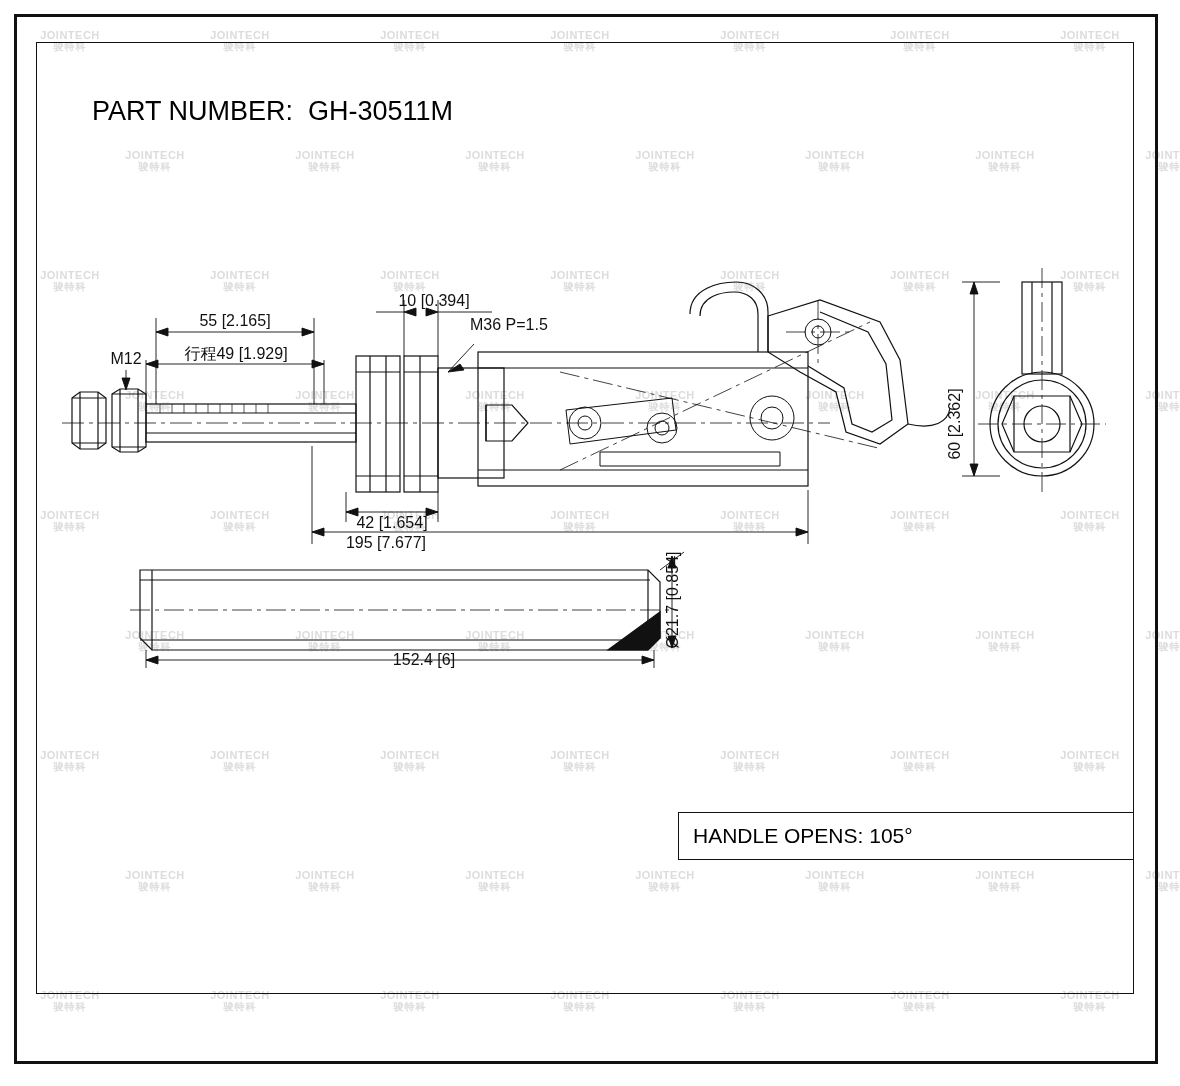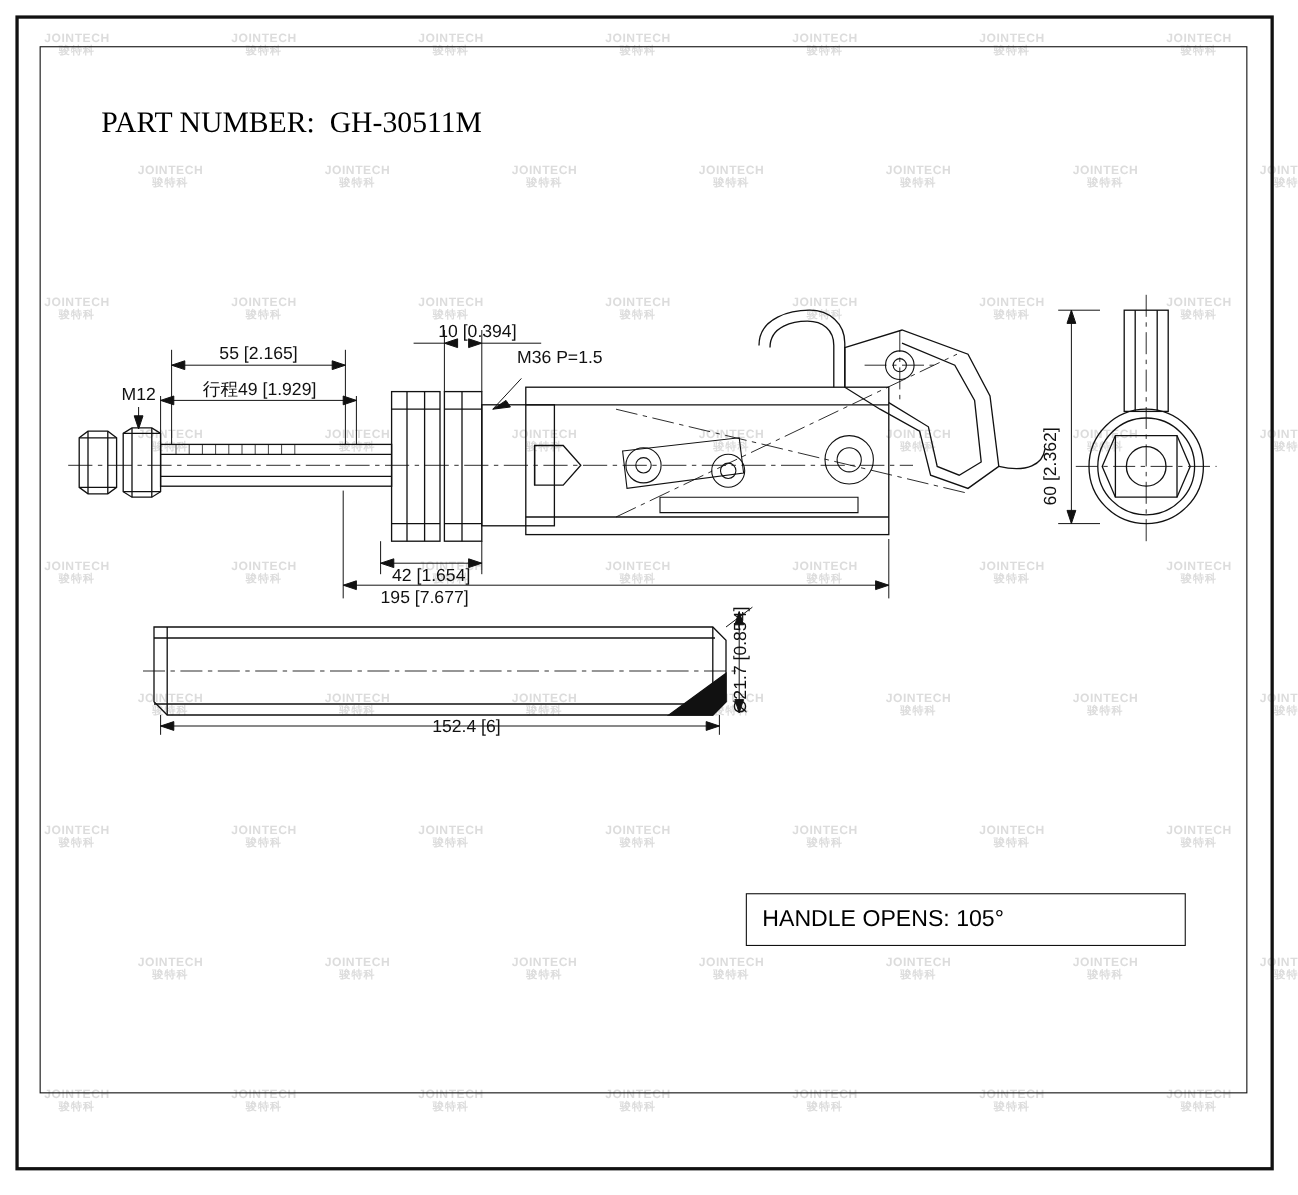--- a/index.html
+++ b/index.html
@@ -59,37 +59,37 @@
     left: 36px; top: 42px;
     width: 1098px; height: 952px;
     border: 1px solid #111;
     box-sizing: border-box;
     z-index: 1;
   }
   
   #part-number {
     position: absolute;
     left: 92px; top: 96px;
-    font-family: Liberation Serif, serif;
+    font-family: Liberation Sans, sans-serif;
     font-size: 27px;
     color: #000;
     white-space: pre;
     z-index: 3;
   }
   
   #drawing {
     position: absolute;
     left: 0; top: 0;
     z-index: 2;
   }
   
   #spec-table {
     position: absolute;
     left: 678px; top: 812px;
-    width: 400px;
+    width: 456px;
     border: 1px solid #111;
     box-sizing: border-box;
     background: transparent;
     z-index: 3;
   }
   #spec-table .spec-row {
     height: 46px;
     display: flex;
     align-items: center;
     padding-left: 14px;

